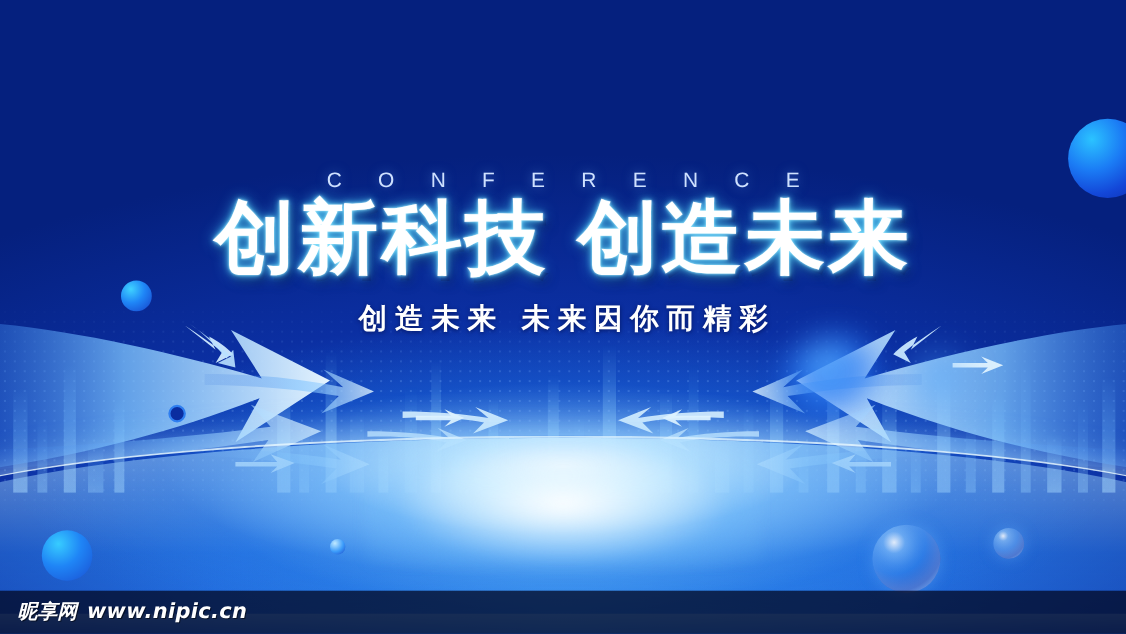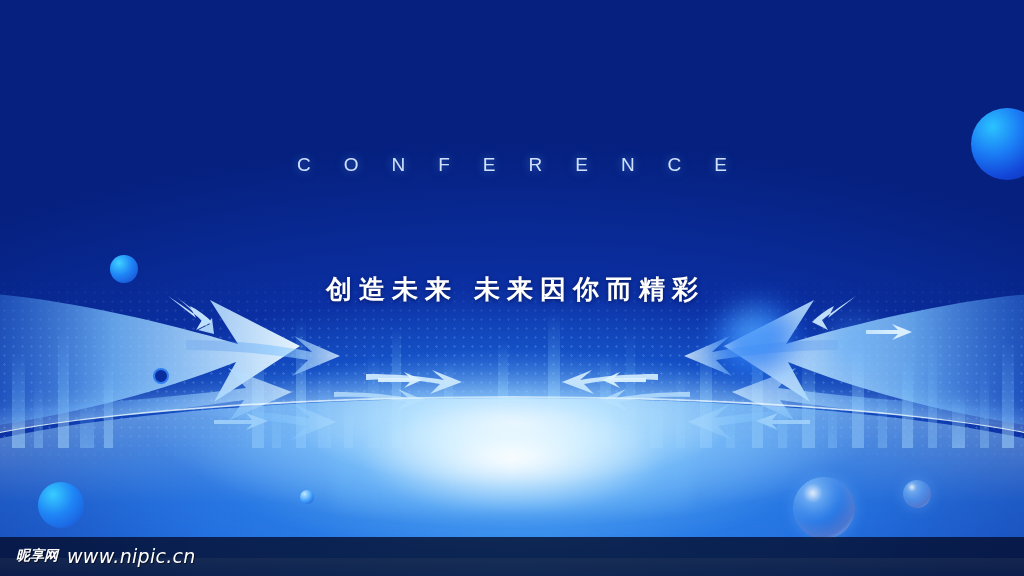--- a/index.html
+++ b/index.html
@@ -142,27 +142,27 @@
   .bottombar{
     position:absolute;left:0;top:537px;width:1024px;height:39px;
     background:rgba(2,10,40,.78);
   }
   .wm{
     position:absolute;left:16px;top:539px;height:34px;
     display:flex;align-items:center;gap:9px;
   }
   .wm-logo{
     font-family:"DejaVu Sans","Liberation Sans",sans-serif;
-    font-size:14px;font-weight:bold;color:#fff;letter-spacing:0px;
+    font-size:18px;font-weight:bold;color:#fff;letter-spacing:0px;
     font-style:italic;
     text-shadow:1px 1px 0 rgba(0,0,0,.5);
   }
   .wm-url{
     font-family:"DejaVu Sans","Liberation Sans",sans-serif;
-    font-size:19px;font-weight:normal;font-style:italic;color:#fff;
+    font-size:19px;font-weight:bold;font-style:italic;color:#fff;
     letter-spacing:.3px;
     text-shadow:1px 1px 0 rgba(0,0,0,.5);
   }
   .idtag{
     position:absolute;right:10px;top:539px;height:24px;
     display:flex;align-items:center;padding:0 10px;
     background:rgba(0,0,0,.30);
     color:#e9f1ff;
     font-size:13px;
     font-family:"Liberation Sans","DejaVu Sans",sans-serif;
@@ -342,20 +342,23 @@
   <div class="sphere sph-title-left"></div>
   <div class="sphere sph-bottom-left"></div>
   <div class="ringdot"></div>
   <div class="sphere sph-arrow-dot"></div>
   <div class="bubble bub-big"></div>
   <div class="bubble bub-small"></div>
 
   <div class="textwrap">
     <div class="eyebrow">CONFERENCE</div>
 
+    <div class="maintitle">
+      <span>创新科技</span><span class="gap"></span><span>创造未来</span>
+    </div>
 
     <div class="subtitle">
       <span>创造未来</span><span class="gap"></span><span>未来因你而精彩</span>
     </div>
   </div>
 
   <div class="bottombar"></div>
 
   <div class="wm">
     <span class="wm-logo">昵享网</span>

